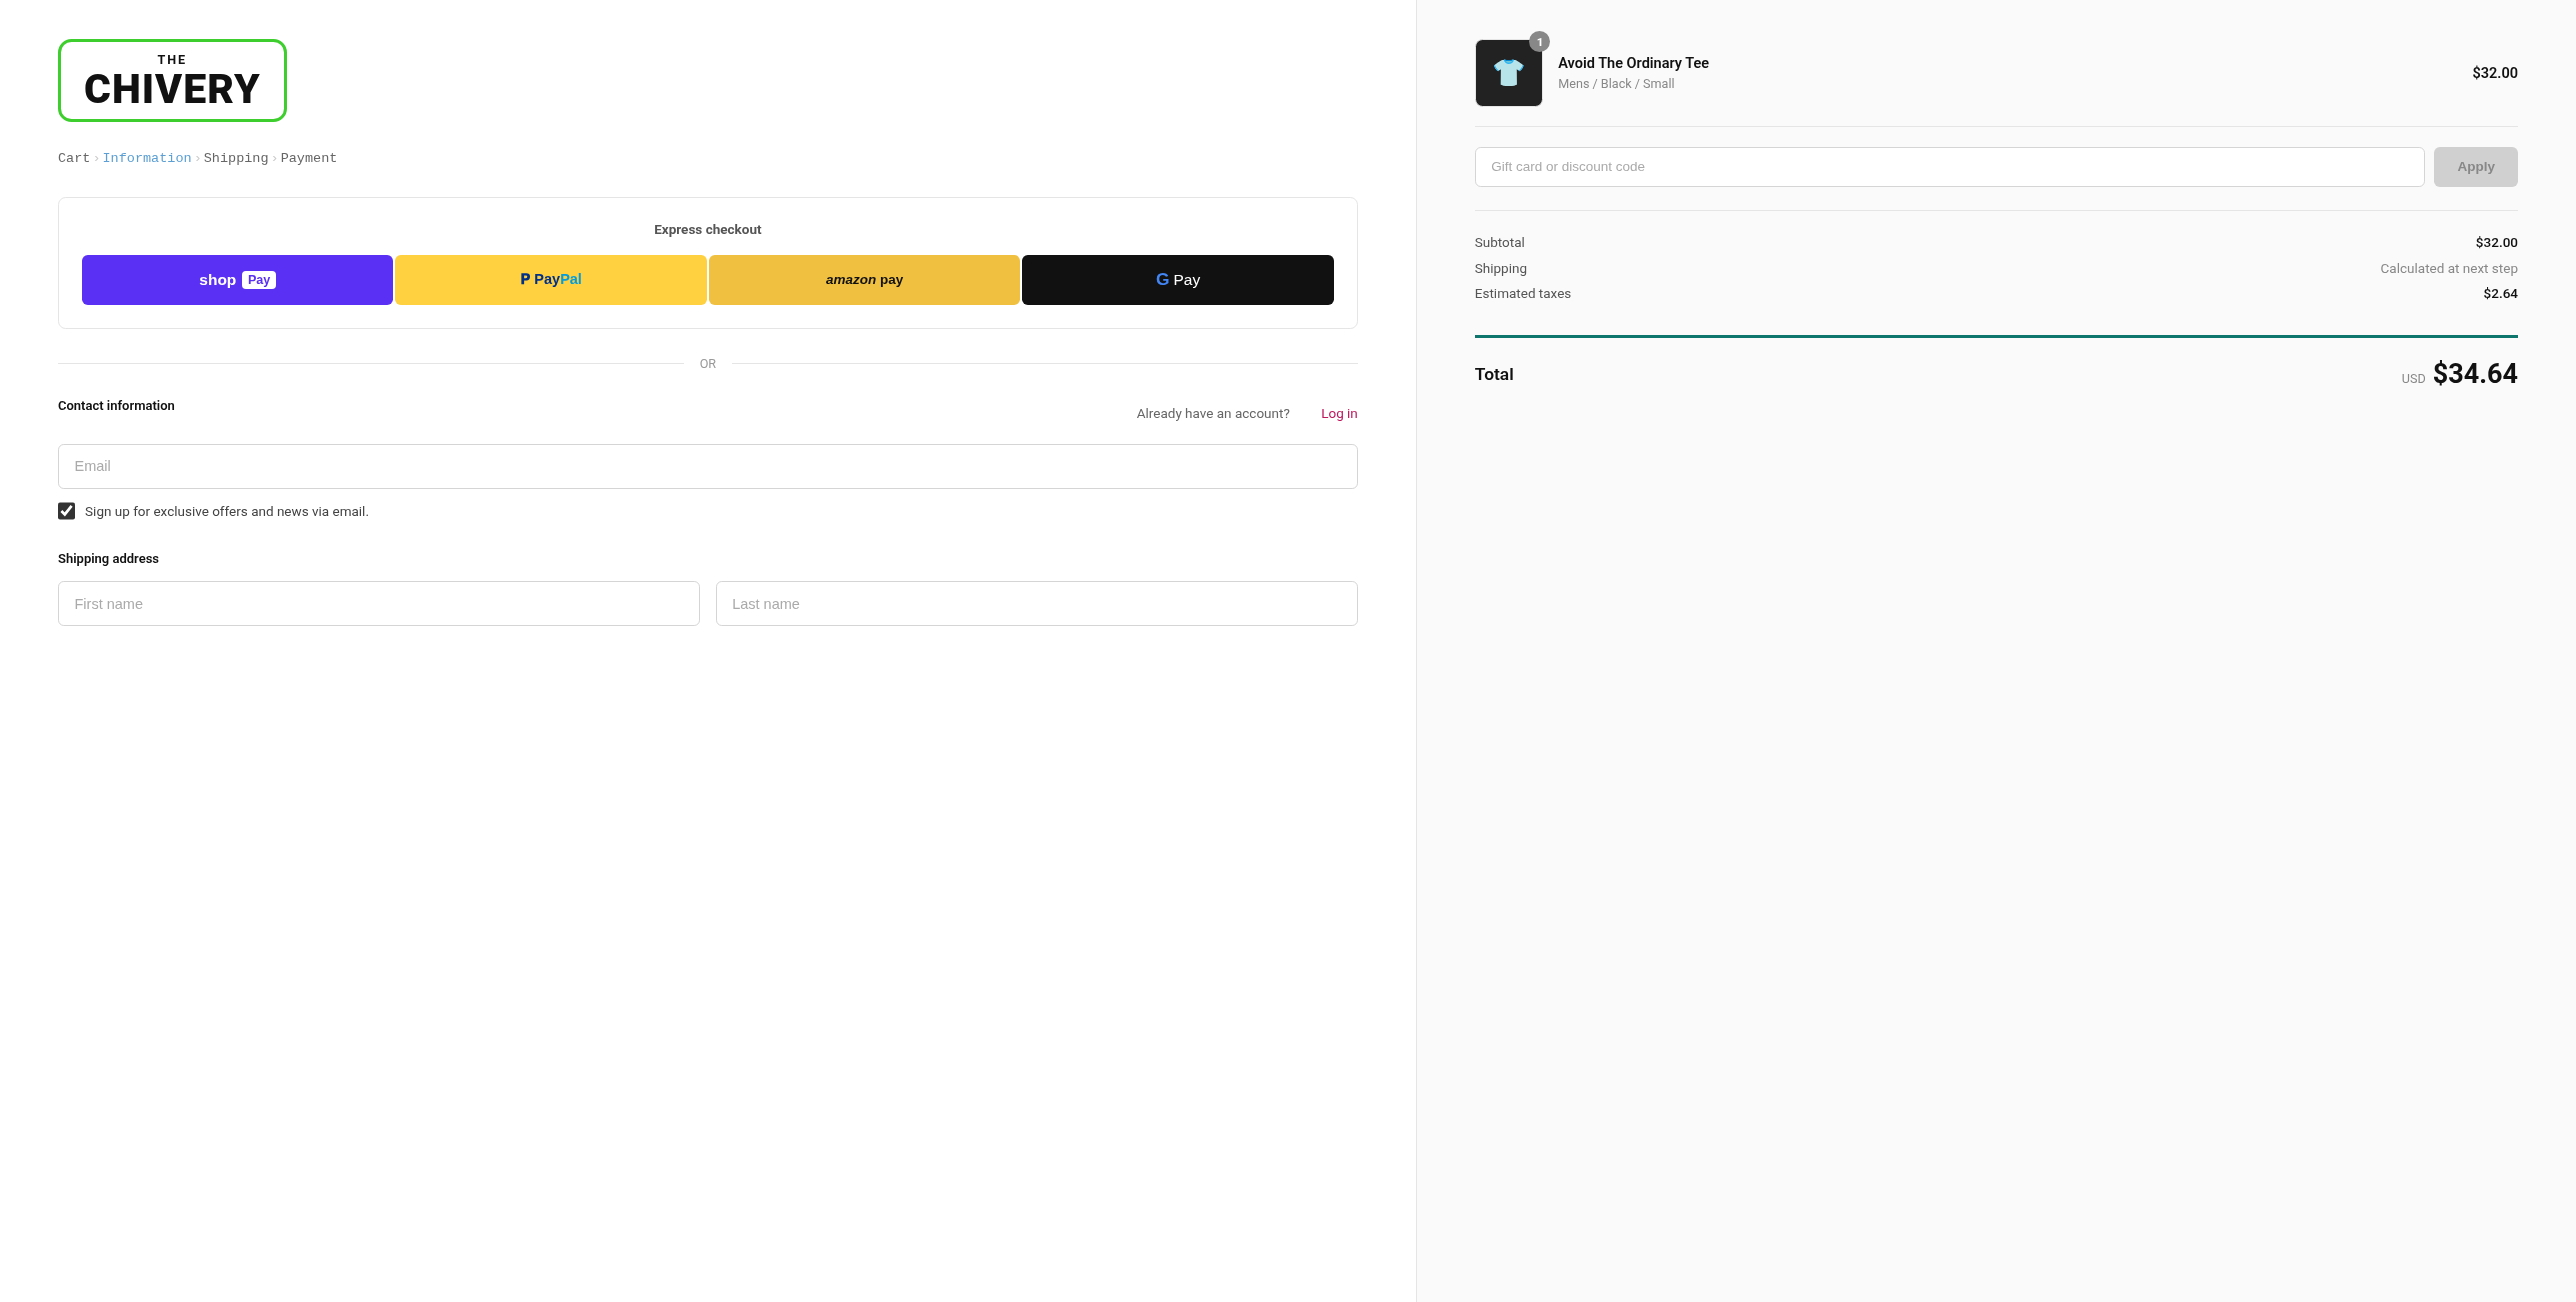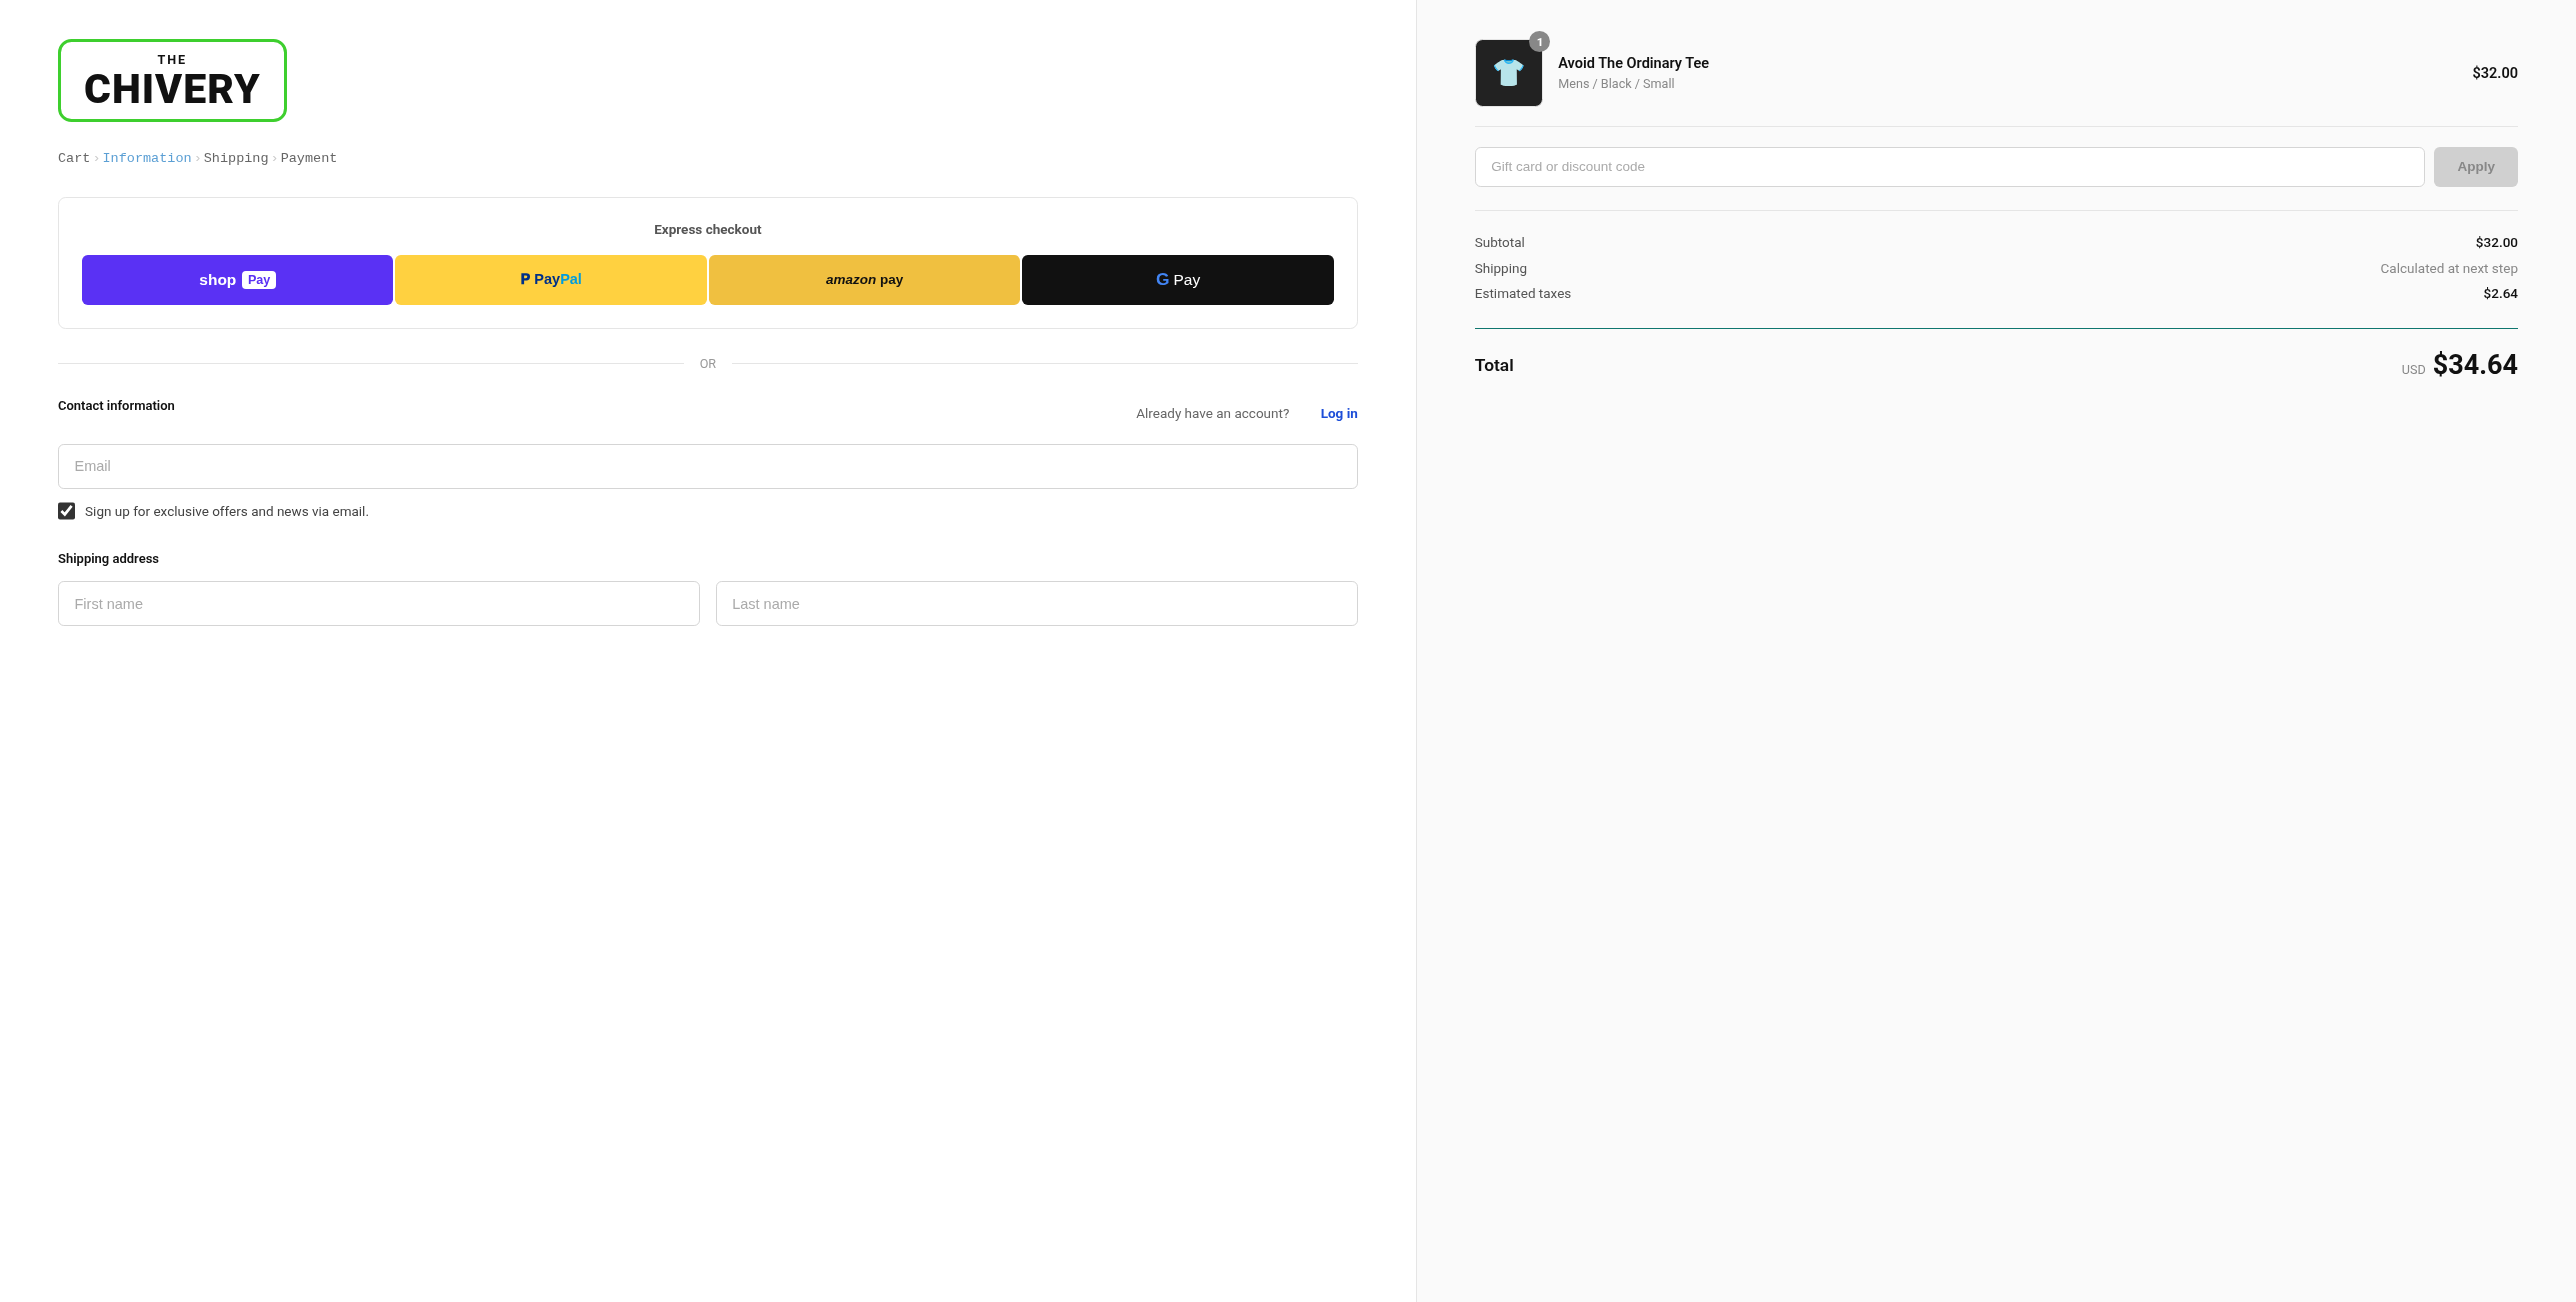--- a/index.html
+++ b/index.html
@@ -202,22 +202,22 @@
       display: flex;
       justify-content: space-between;
       align-items: center;
       margin-bottom: 15.5px;
     }
     .login-link {
       font-size: 13.5px;
       color: #666;
     }
     .login-link a {
-      color: #1d4ed8;
-      font-weight: 700;
+      color: #be185d;
+      font-weight: 400;
       text-decoration: none;
       padding-left: 28px;
     }
 
     
     .form-input {
       width: 100%;
       border: 1px solid #d5d5d5;
       border-radius: 5.8px;
       padding: 13.5px 15.5px;
@@ -352,22 +352,22 @@
       padding: 11.6px 23px;
       font-size: 13.5px;
       font-weight: 600;
       cursor: pointer;
       white-space: nowrap;
     }
 
     
     .pricing-table {
       margin-bottom: 18px;
-      padding-bottom: 27px;
-      border-bottom: 1px solid #0f766e;
+      padding-bottom: 34px;
+      border-bottom: 3px solid #0f766e;
     }
     .pricing-row {
       display: flex;
       justify-content: space-between;
       align-items: center;
       margin-bottom: 9.7px;
       font-size: 13.5px;
     }
     .pricing-row:last-child {
       margin-bottom: 0;

